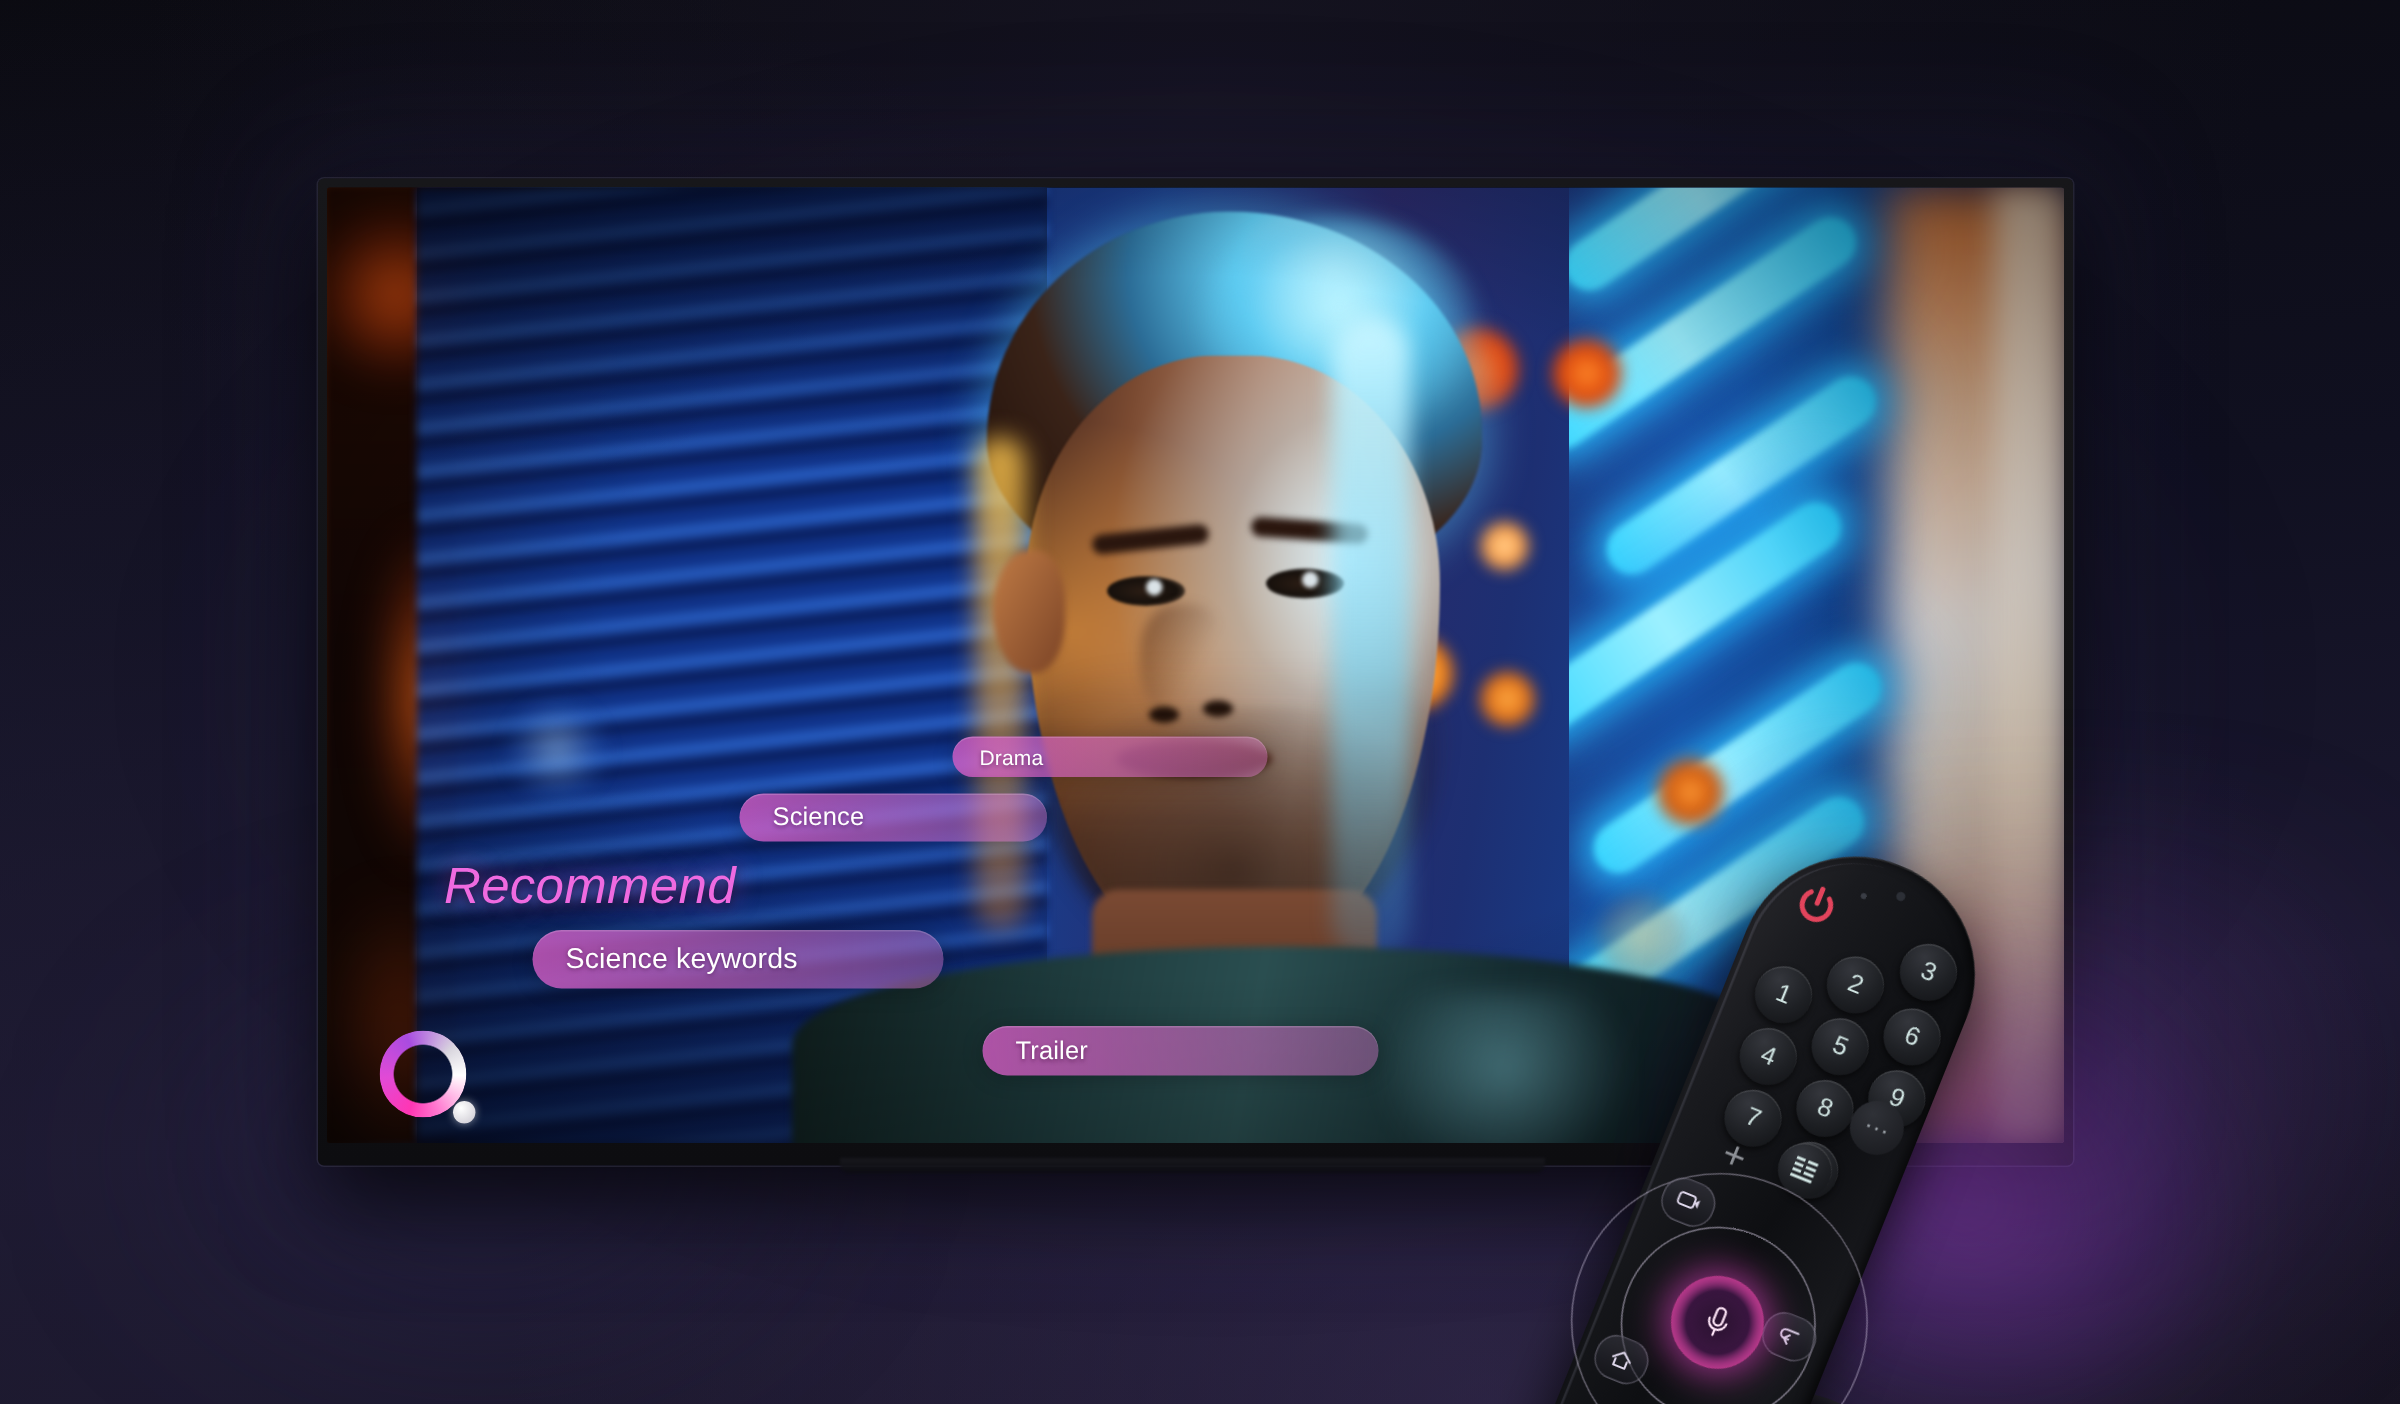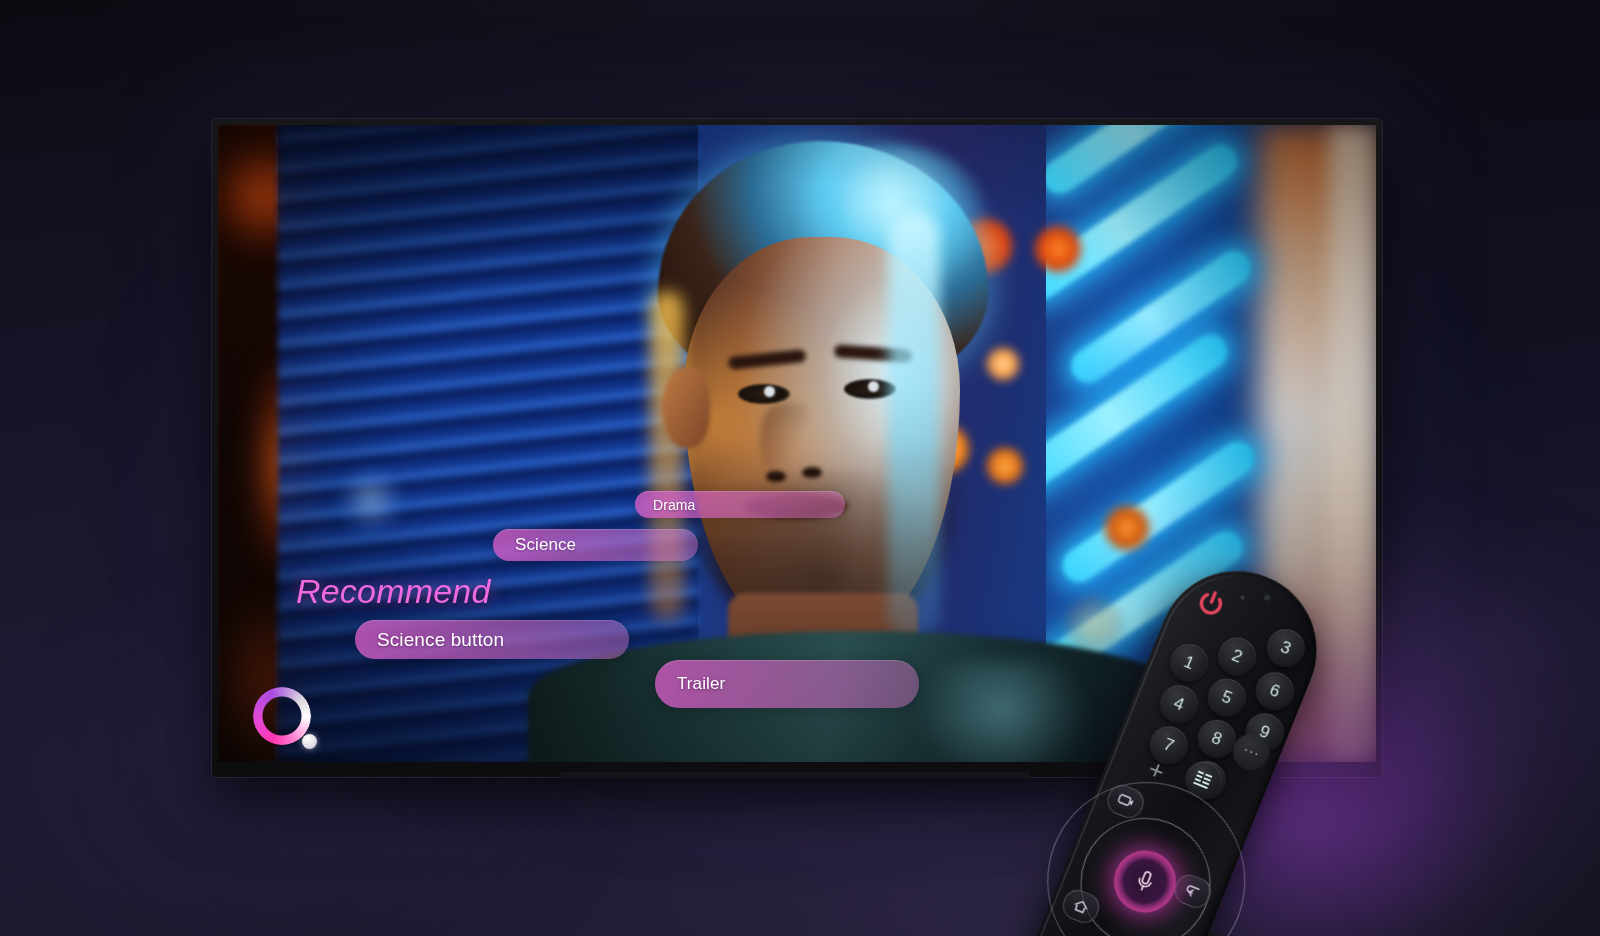--- a/index.html
+++ b/index.html
@@ -137,21 +137,21 @@
     backdrop-filter:blur(2px);
     box-shadow:0 2px 14px rgba(0,0,0,.22), inset 0 1px 0 rgba(255,255,255,.16);
     text-shadow:0 1px 3px rgba(60,10,55,.55);}
   .chip span{padding-left:22px;}
 
   #chip-drama   {left:417px;top:366px;width:210px;height:27px;font-size:14px;}
   #chip-drama span{padding-left:18px;}
   #chip-action  {left:275px;top:404px;width:205px;height:32px;}
   #chip-detect  {left:354px;top:447px;width:218px;height:33px;}
   #chip-scifi   {left:137px;top:495px;width:274px;height:39px;font-size:19px;}
-  #chip-trailer {left:437px;top:535px;width:264px;height:48px;}
+  #chip-trailer {left:437px;top:559px;width:264px;height:33px;}
 
   
   .ai-logo{position:absolute;left:35px;top:562px;width:58px;height:58px;}
   .ai-ring{position:absolute;inset:0;border-radius:50%;
     background:conic-gradient(from 200deg,#ff36b4 0%,#e14ad6 18%,#a94ce0 38%,#d9d6de 58%,#ffffff 70%,#ff7ad0 88%,#ff36b4 100%);
     -webkit-mask:radial-gradient(circle, transparent 0 19px, #000 20px);
             mask:radial-gradient(circle, transparent 0 19px, #000 20px);
     filter:drop-shadow(0 0 8px rgba(255,70,190,.5));}
   .ai-dot{position:absolute;right:-6px;bottom:-4px;width:15px;height:15px;border-radius:50%;
     background:radial-gradient(circle at 36% 32%,#ffffff,#c9c6cf);box-shadow:0 0 6px rgba(255,255,255,.5);}
@@ -286,21 +286,21 @@
 
         <div class="rec-title">Recommend</div>
 
         <div class="chip" id="chip-drama">
           <span>Drama</span>
         </div>
         <div class="chip" id="chip-action">
           <span>Science</span>
         </div>
         <div class="chip" id="chip-scifi">
-          <span>Science button</span>
+          <span>Science keywords</span>
         </div>
         <div class="chip" id="chip-trailer">
           <span>Trailer</span>
         </div>
 
         <div class="ai-logo">
           <div class="ai-ring"></div>
           <div class="ai-dot"></div>
         </div>
 

